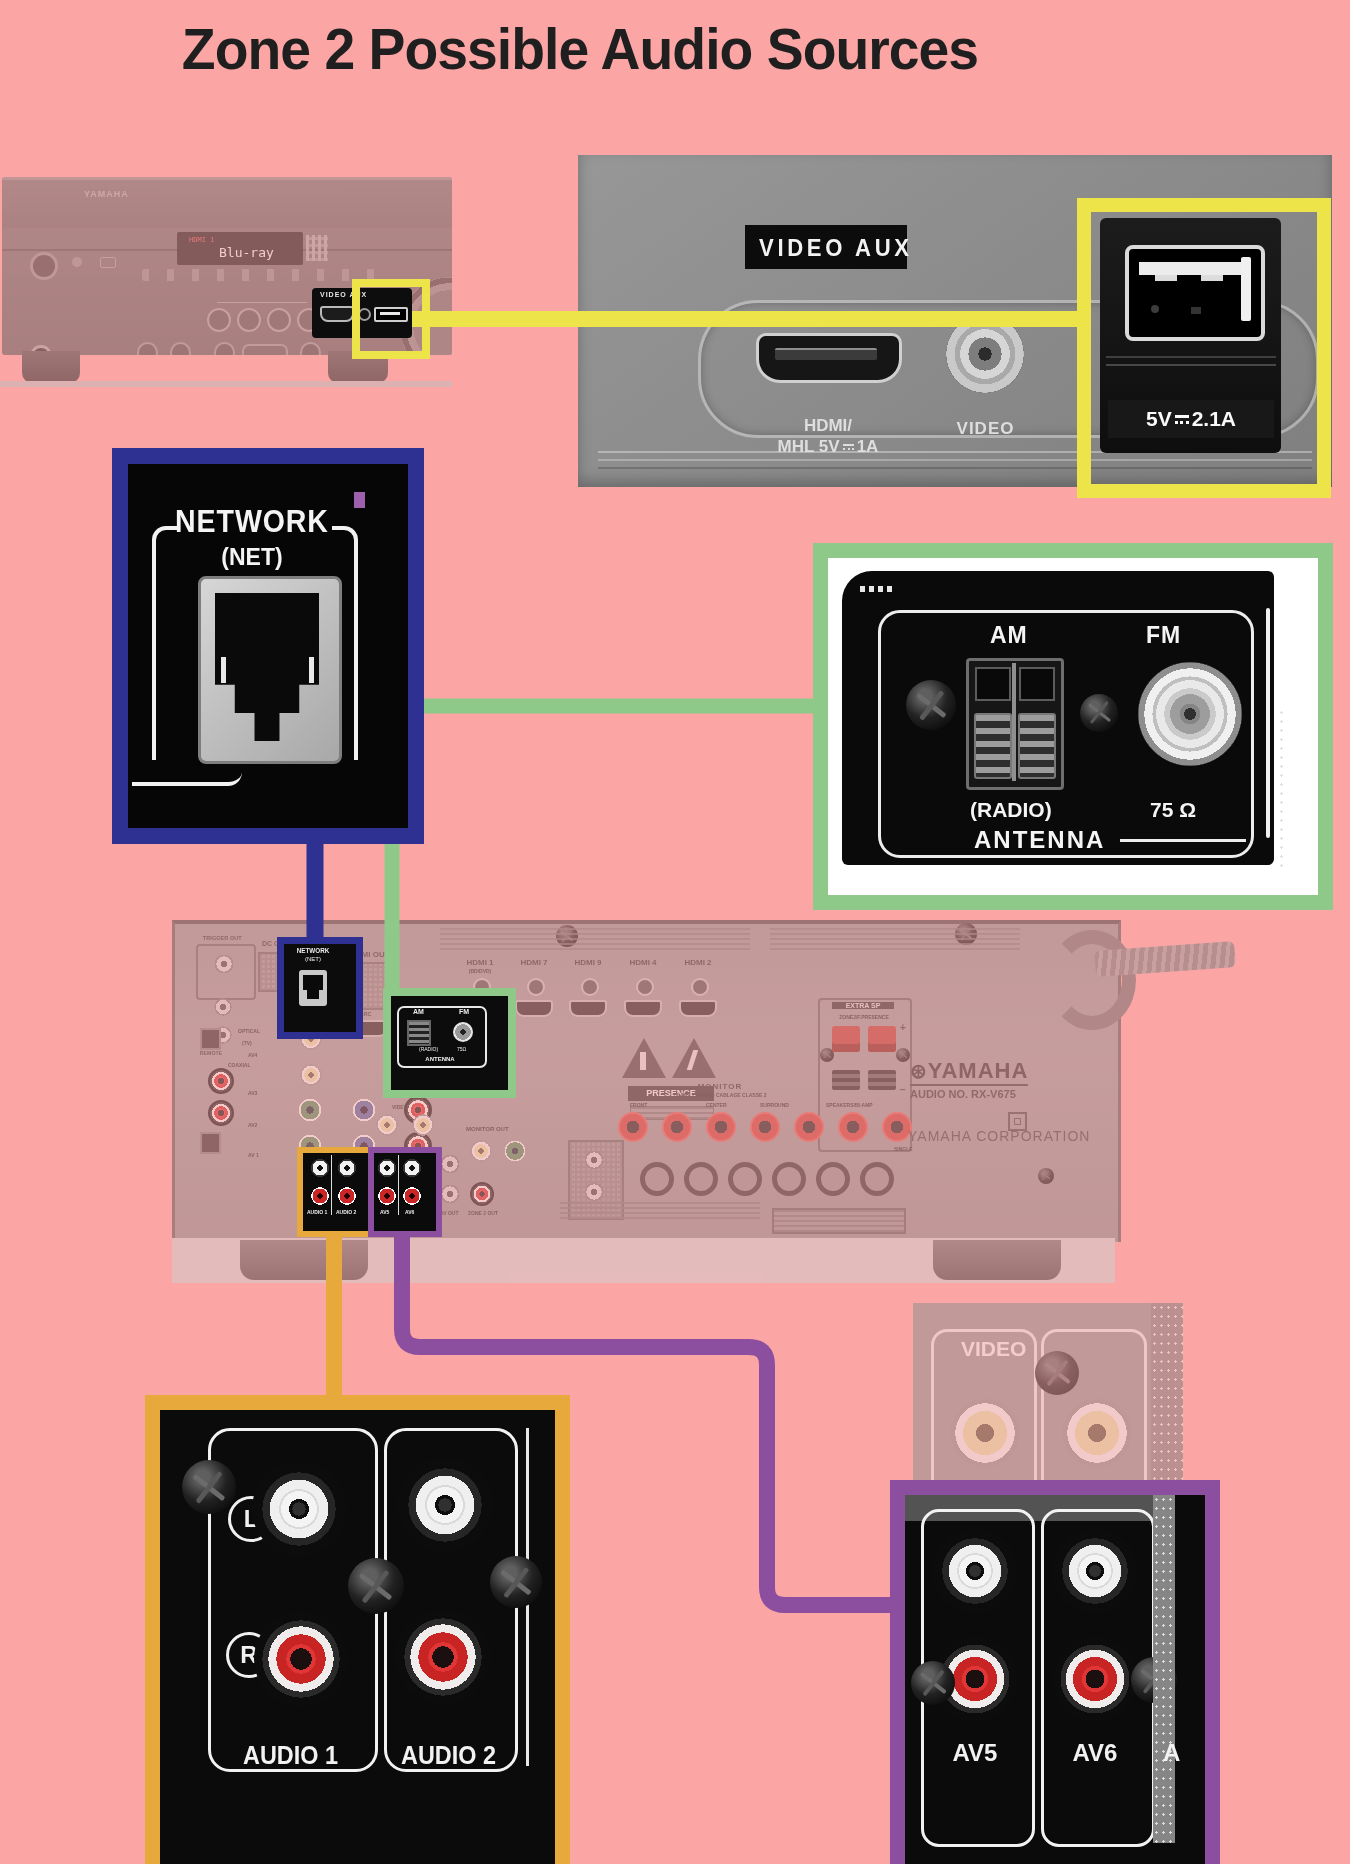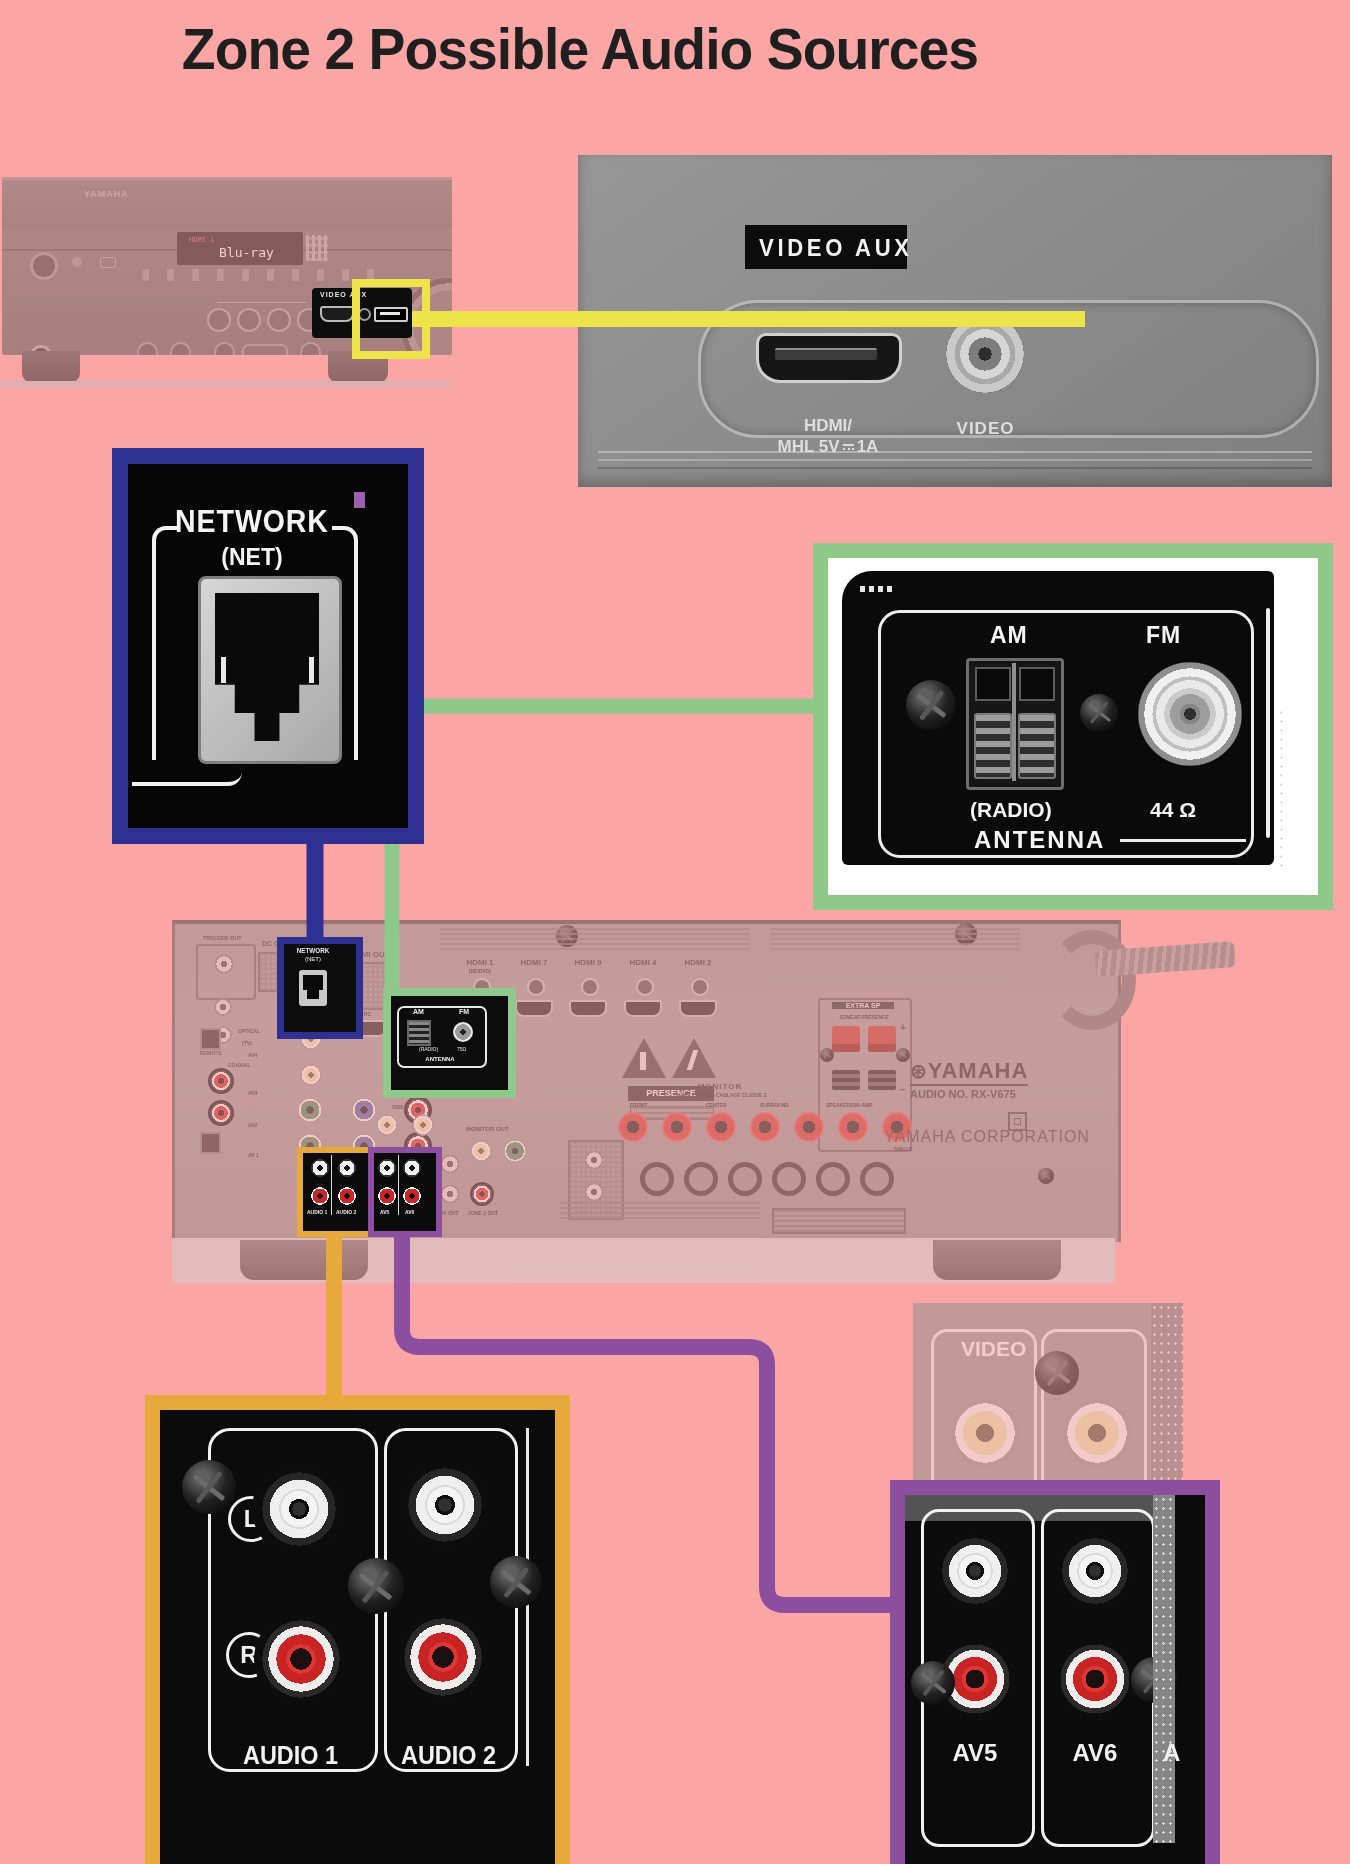--- a/index.html
+++ b/index.html
@@ -128,20 +128,39 @@
 
     <div class="abs" style="left:368px;top:160px;width:78px;height:78px;border-radius:50%;background:radial-gradient(circle,#2c2c2c 0 12%,#7d7d7d 12% 30%,#d6d6d6 30% 45%,#a9a9a9 45% 55%,#c9c9c9 55% 70%,rgba(0,0,0,.15) 70% 74%,transparent 74%);"></div>
 
     <div class="abs ctr" style="left:150px;top:260px;width:200px;color:#dedede;font-weight:bold;font-size:17px;line-height:21px;">
       <span>HDMI/</span><br>
       <span class="nowrap"><span>MHL 5V</span><span class="dc sm"></span><span>1A</span></span>
     </div>
     <div class="abs ctr" style="left:345px;top:264px;width:125px;color:#dedede;font-weight:bold;font-size:17px;letter-spacing:1px;">VIDEO</div>
   </div>
 
+  <div class="abs" style="left:1077px;top:198px;width:226px;height:272px;border:14px solid #ece449;z-index:3;">
+    <div class="abs" style="left:9px;top:6px;width:181px;height:235px;background:linear-gradient(#1c1c1c,#0e0e0e);border-radius:6px;">
+
+      <div class="abs" style="left:25px;top:27px;width:132px;height:88px;background:#000;border:4px solid #dadada;border-radius:8px;">
+        <div class="abs" style="left:10px;top:13px;width:106px;height:13px;background:#ececec;"></div>
+        <div class="abs" style="left:26px;top:26px;width:22px;height:6px;background:#dcdcdc;"></div>
+        <div class="abs" style="left:72px;top:26px;width:22px;height:6px;background:#dcdcdc;"></div>
+        <div class="abs" style="left:112px;top:8px;width:10px;height:64px;background:#f0f0f0;border-radius:2px;"></div>
+        <div class="abs" style="left:22px;top:56px;width:8px;height:8px;border-radius:50%;background:#3c3c3c;"></div>
+        <div class="abs" style="left:62px;top:58px;width:10px;height:7px;background:#333;"></div>
+      </div>
+      <div class="abs" style="left:6px;top:138px;width:170px;height:2px;background:#3f3f3f;"></div>
+      <div class="abs" style="left:6px;top:146px;width:170px;height:2px;background:#474747;"></div>
+
+      <div class="abs ctr nowrap" style="left:8px;top:182px;width:166px;height:38px;background:#181818;color:#fafafa;font-weight:bold;font-size:21px;line-height:38px;">
+        <span>5V</span><span class="dc"></span><span>2.1A</span>
+      </div>
+    </div>
+  </div>
 
   <div class="abs" style="left:112px;top:448px;width:280px;height:364px;border:16px solid #2e3192;background:#060606;z-index:3;">
 
     <div class="abs" style="left:226px;top:28px;width:11px;height:16px;background:#9e5fae;"></div>
     <div class="abs ctr nowrap" style="left:0;top:40px;width:248px;font-size:31px;color:#f4f4f4;font-weight:bold;letter-spacing:1px;transform:scaleX(.92);">NETWORK</div>
     <div class="abs ctr nowrap" style="left:0;top:80px;width:248px;font-size:23px;color:#f4f4f4;font-weight:bold;">(NET)</div>
 
     <div class="abs" style="left:24px;top:62px;width:22px;height:230px;border-left:4px solid #f2f2f2;border-top:4px solid #f2f2f2;border-radius:14px 0 0 0;"></div>
     <div class="abs" style="left:204px;top:62px;width:22px;height:230px;border-right:4px solid #f2f2f2;border-top:4px solid #f2f2f2;border-radius:0 14px 0 0;"></div>
     <div class="abs" style="left:4px;top:300px;width:110px;height:18px;border-bottom:4px solid #f2f2f2;border-radius:0 0 14px 0;"></div>
@@ -170,21 +189,21 @@
       <div class="abs" style="left:50px;top:6px;width:32px;height:30px;background:#090909;border:2px solid #5c5c5c;"></div>
       <div class="abs" style="left:5px;top:52px;width:34px;height:62px;background:repeating-linear-gradient(180deg,#9c9c9c 0 6px,#2e2e2e 6px 13px);border:2px solid #787878;border-radius:3px;"></div>
       <div class="abs" style="left:49px;top:52px;width:34px;height:62px;background:repeating-linear-gradient(180deg,#9c9c9c 0 6px,#2e2e2e 6px 13px);border:2px solid #787878;border-radius:3px;"></div>
     </div>
 
     <div class="abs screw" style="left:78px;top:122px;width:50px;height:50px;"></div>
     <div class="abs screw" style="left:252px;top:136px;width:38px;height:38px;"></div>
 
     <div class="abs" style="left:310px;top:104px;width:104px;height:104px;border-radius:50%;background:radial-gradient(circle,#303030 0 8%,#858585 8% 14%,#9d9d9d 14% 27%,#cacaca 27% 35%,#e9e9e9 35% 46%,#bfbfbf 46% 51%,#f0f0f0 51% 62%,#8e8e8e 62% 70%,#606060 70% 74%,transparent 74%);"></div>
     <div class="abs nowrap" style="left:142px;top:240px;font-size:21px;color:#f5f5f5;font-weight:bold;">(RADIO)</div>
-    <div class="abs nowrap" style="left:322px;top:240px;font-size:21px;color:#f5f5f5;font-weight:bold;">44 Ω</div>
+    <div class="abs nowrap" style="left:322px;top:240px;font-size:21px;color:#f5f5f5;font-weight:bold;">75 Ω</div>
     <div class="abs nowrap" style="left:138px;top:268px;font-size:24px;color:#f5f5f5;font-weight:bold;letter-spacing:2px;background:#0a0a0a;padding:0 8px;">ANTENNA</div>
     <div class="abs" style="left:292px;top:281px;width:126px;height:3px;background:#ededed;"></div>
   </div>
 
   <div class="abs faded" style="left:0;top:900px;width:1350px;height:390px;">
     <div class="abs" style="left:172px;top:20px;width:943px;height:318px;background:linear-gradient(#8f8f8f,#969696 40%,#8b8b8b);border-top:4px solid #474747;border-left:3px solid #5a5a5a;border-right:3px solid #5a5a5a;"></div>
     <div class="abs" style="left:172px;top:338px;width:943px;height:45px;background:#cfd0d0;"></div>
     <div class="abs" style="left:240px;top:340px;width:128px;height:40px;background:linear-gradient(#6f6f6f,#474747);border-radius:0 0 14px 14px;"></div>
     <div class="abs" style="left:933px;top:340px;width:128px;height:40px;background:linear-gradient(#6f6f6f,#474747);border-radius:0 0 14px 14px;"></div>
 
@@ -310,21 +329,21 @@
     <div class="abs textstripes" style="left:772px;top:308px;width:130px;height:22px;border:2px solid #585858;"></div>
 
     <div class="abs nowrap" style="left:910px;top:158px;color:#2c2c2c;font-size:22px;font-weight:bold;letter-spacing:1px;">
       <span style="font-size:20px;">⊛</span><span>YAMAHA</span>
     </div>
     <div class="abs" style="left:910px;top:184px;width:118px;height:2px;background:#3a3a3a;"></div>
     <div class="abs nowrap" style="left:910px;top:188px;font-size:11px;font-weight:bold;color:#333;">AUDIO NO.  RX-V675</div>
     <div class="abs" style="left:1008px;top:212px;width:15px;height:15px;border:2px solid #444;">
         <div class="abs" style="left:4px;top:4px;width:5px;height:5px;border:1px solid #444;"></div>
       </div>
-    <div class="abs nowrap" style="left:884px;top:228px;font-size:16px;color:#3d3d3d;letter-spacing:1px;">YAMAHA CORPORATION</div>
+    <div class="abs nowrap" style="left:908px;top:228px;font-size:14px;color:#3d3d3d;letter-spacing:1px;">YAMAHA CORPORATION</div>
     <div class="abs screw" style="left:1038px;top:268px;width:16px;height:16px;"></div>
   </div>
 
   <div class="abs" style="left:277px;top:937px;width:72px;height:88px;border:7px solid #2e3192;background:#0c0c0c;z-index:3;">
     <div class="abs ctr nowrap" style="left:0;top:3px;width:58px;font-size:7px;color:#eee;font-weight:bold;transform:scale(.9);">NETWORK</div>
     <div class="abs ctr nowrap" style="left:0;top:12px;width:58px;font-size:6px;color:#eee;">(NET)</div>
     <div class="abs" style="left:15px;top:26px;width:28px;height:36px;background:#c9c9c9;border-radius:3px;">
       <div class="abs" style="left:4px;top:5px;width:20px;height:24px;background:#0a0a0a;clip-path:polygon(0 0,100% 0,100% 62%,80% 62%,80% 100%,20% 100%,20% 62%,0 62%);"></div>
     </div>
   </div>

